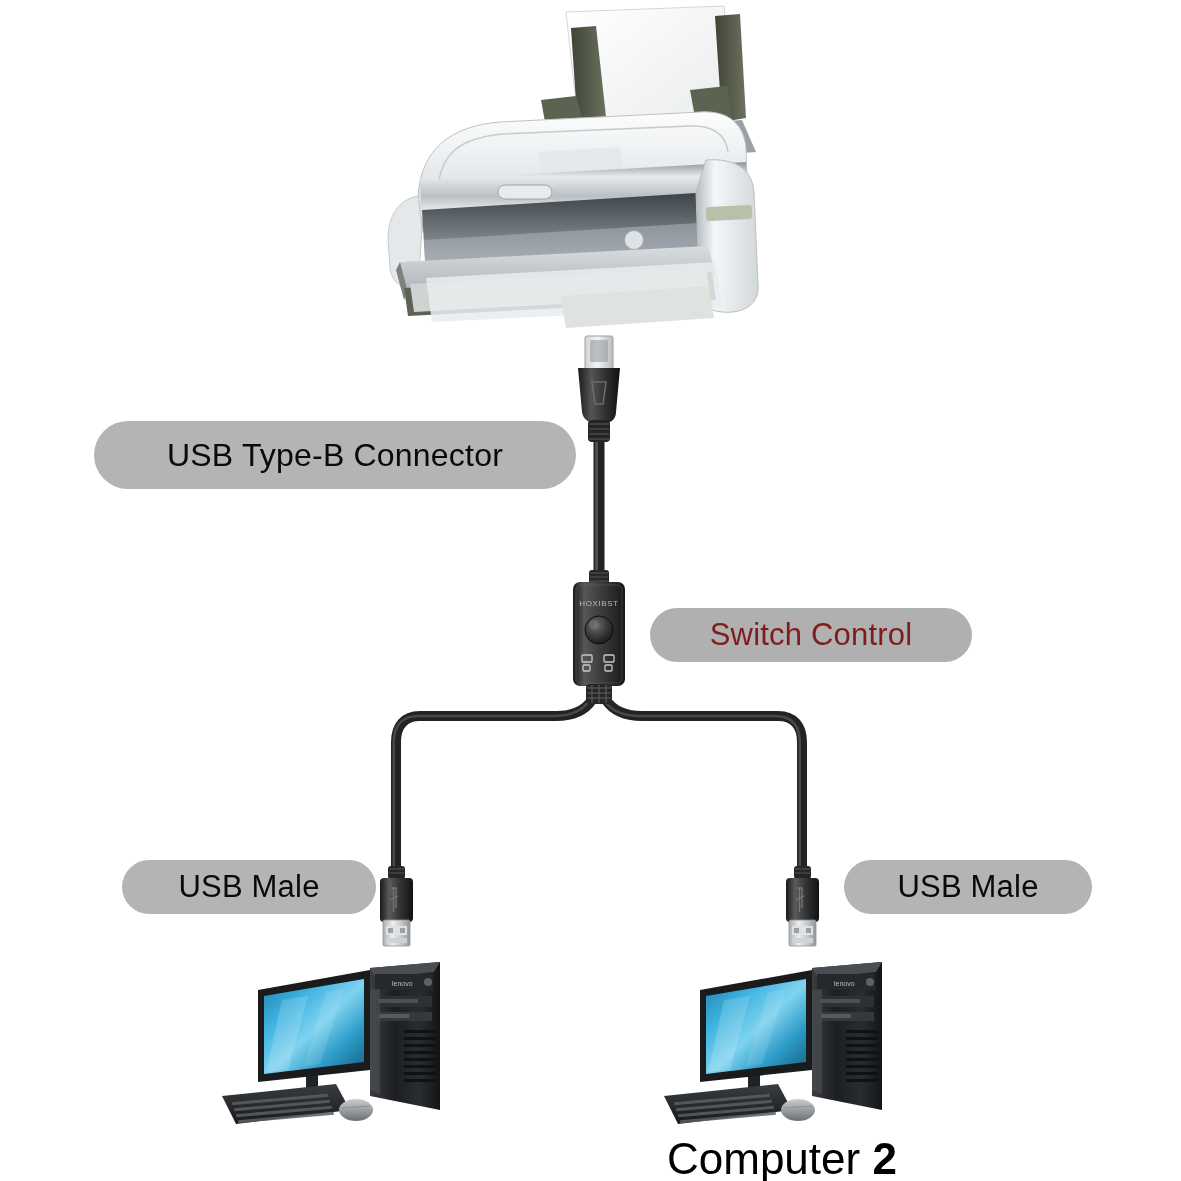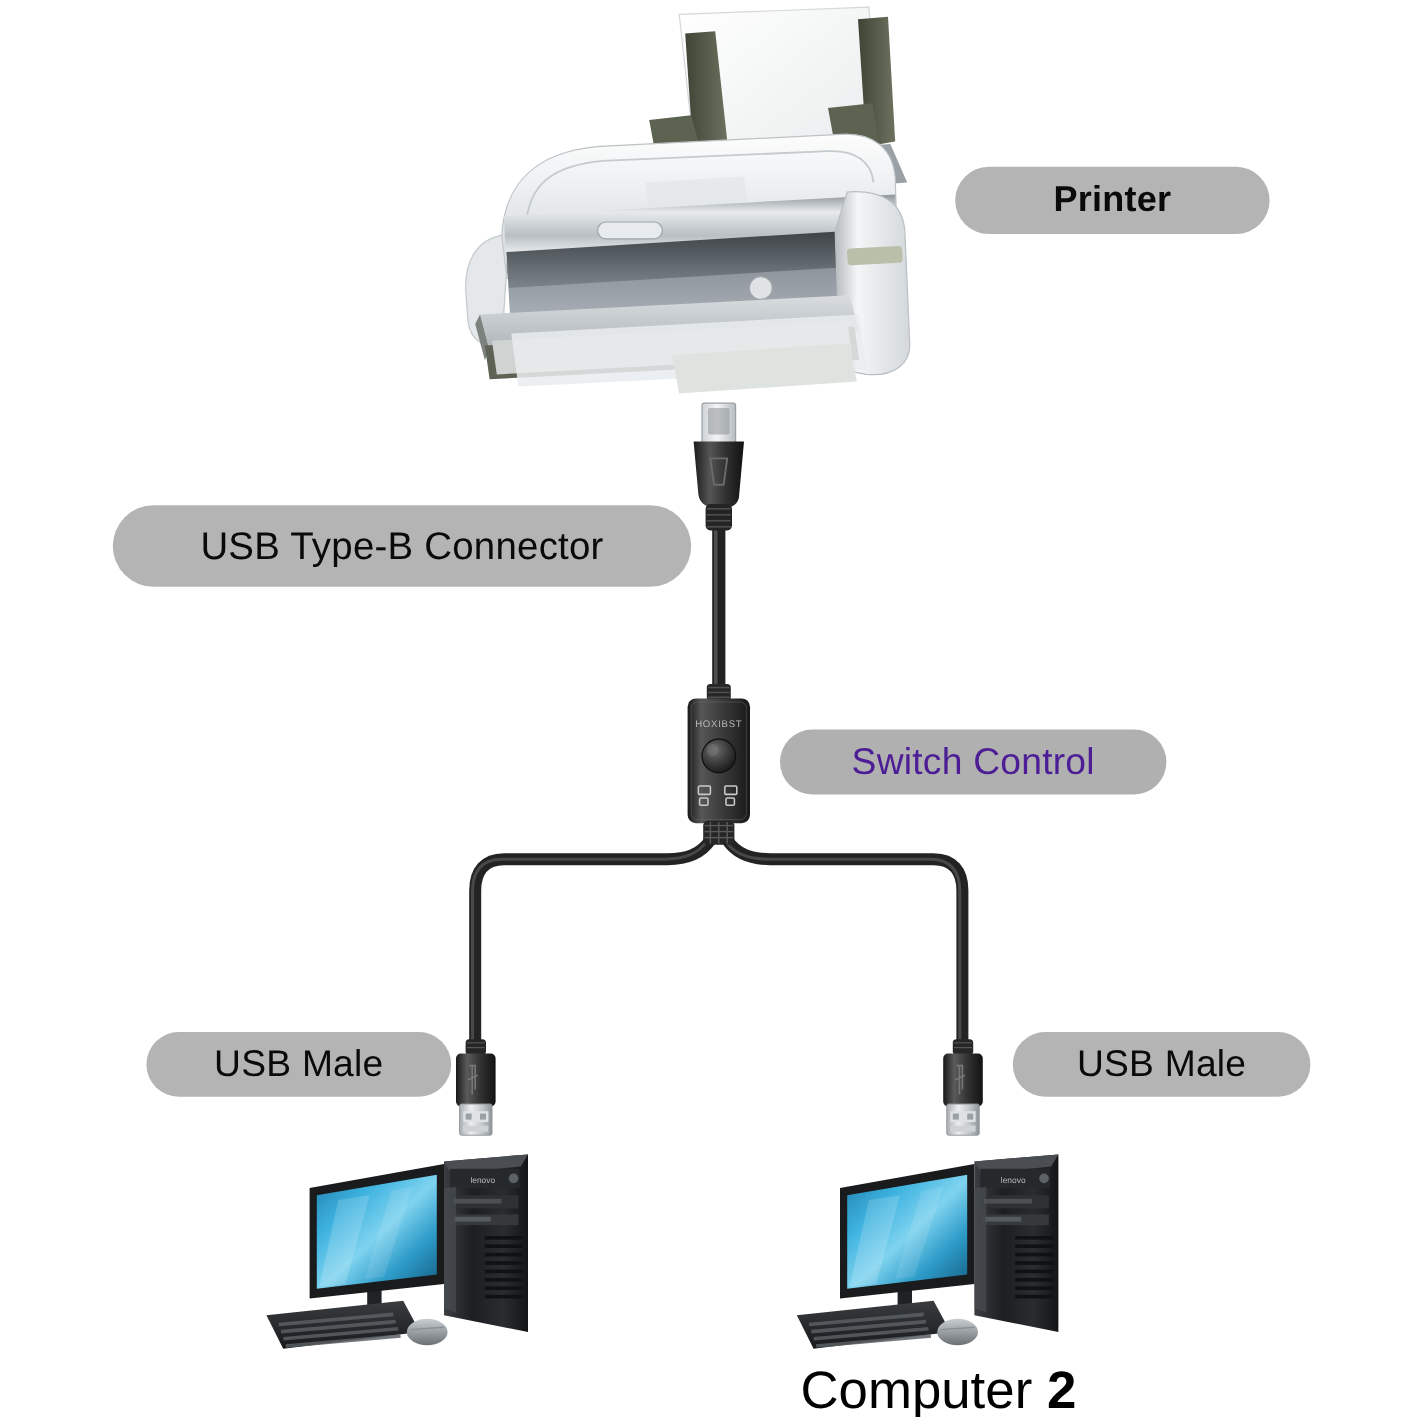--- a/index.html
+++ b/index.html
@@ -26,21 +26,21 @@
     align-items: center;
     justify-content: center;
     background: #b4b4b4;
     border-radius: 999px;
     color: #0a0a0a;
     white-space: nowrap;
     letter-spacing: 0.2px;
   }
   .pill.soft {
     background: #b0b0b0;
-    color: #4c1d95;
+    color: #7f1d1d;
   }
 
   
   .caption {
     position: absolute;
     color: #000000;
     white-space: nowrap;
     text-align: center;
   }
   .caption b { font-weight: 700; }
@@ -411,23 +411,20 @@
           <rect x="676" y="1104" width="96" height="3" transform="rotate(-5 724 1106)"></rect>
           <rect x="678" y="1110" width="96" height="3" transform="rotate(-5 726 1112)"></rect>
           <rect x="680" y="1116" width="96" height="3" transform="rotate(-5 728 1118)"></rect>
         </g>
         <ellipse cx="798" cy="1110" rx="17" ry="11" fill="url(#mouseG)"></ellipse>
         <path d="M 784 1108 L 812 1106" stroke="#8a9095" stroke-width="1.2" fill="none"></path>
       </g>
     </svg>
   </div>
 
-  <div class="pill" id="pill-printer" style="left: 796px; top: 139px; width: 262px; height: 56px; font-size: 30px; font-weight: 700;">
-    <span>Printer</span>
-  </div>
 
   <div class="pill" id="pill-typeb" style="left: 94px; top: 421px; width: 482px; height: 68px; font-size: 32px; font-weight: 400;">
     <span>USB Type-B Connector</span>
   </div>
 
   <div class="pill soft" id="pill-switch" style="left: 650px; top: 608px; width: 322px; height: 54px; font-size: 31px; font-weight: 400;">
     <span>Switch Control</span>
   </div>
 
   <div class="pill" id="pill-usbml" style="left: 122px; top: 860px; width: 254px; height: 54px; font-size: 31px; font-weight: 400;">

